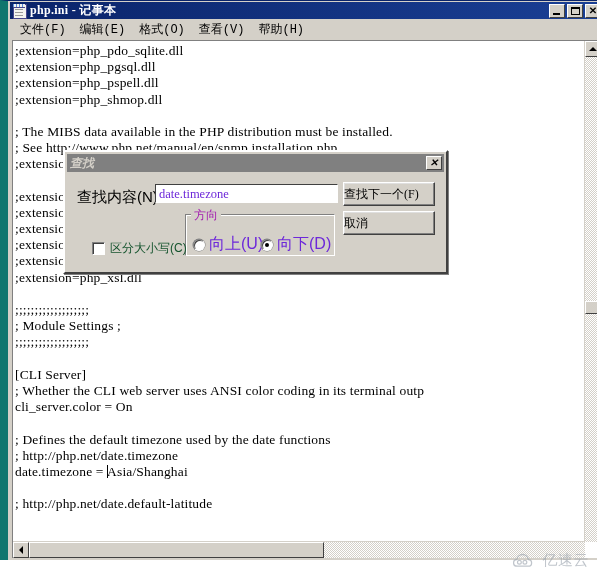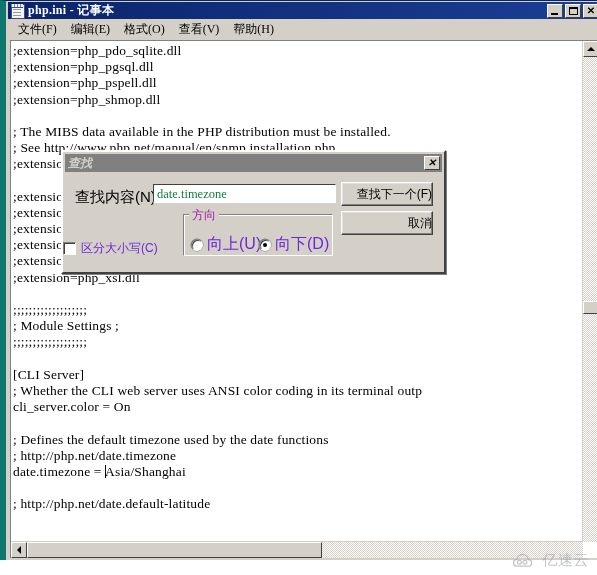--- a/index.html
+++ b/index.html
@@ -17,21 +17,21 @@
   }
 
   
   #notepad-window {
     position: absolute;
     left: 0; top: 0;
     width: 597px;
     height: 560px;
     background: #d4d0c8;
     box-sizing: border-box;
-    border-left: 6px solid #0f766e;
+    border-left: 8px solid #0f766e;
     border-top: 1px solid #0a246a;
   }
 
   
   #title-bar {
     position: absolute;
     left: 2px; top: 1px;
     width: 593px;
     height: 17px;
     background: linear-gradient(to right, #0a246a 0%, #1a3f95 100%);
@@ -125,21 +125,21 @@
     width: 593px;
     height: 19px;
     background: #d4d0c8;
     display: flex;
     align-items: center;
     padding-left: 3px;
     box-sizing: border-box;
   }
   .menu-item {
     padding: 2px 7px;
-    font-family: Liberation Serif, serif;
+    font-family: Liberation Mono, monospace;
     font-size: 12px;
     color: #000;
     white-space: nowrap;
     cursor: default;
   }
 
   
   #editor-frame {
     position: absolute;
     left: 4px; top: 39px;
@@ -313,38 +313,38 @@
     width: 183px;
     height: 19px;
     background: #ffffff;
     border-top: 1px solid #404040;
     border-left: 1px solid #404040;
     border-right: 1px solid #ffffff;
     border-bottom: 1px solid #ffffff;
     box-sizing: border-box;
     font-family: "Liberation Serif", serif;
     font-size: 12.5px;
-    color: #15803d;
+    color: #6d28d9;
     padding: 2px 0 0 3px;
     outline: none;
   }
 
   .dlg-btn {
     position: absolute;
     background: #d4d0c8;
     border-top: 1px solid #ffffff;
     border-left: 1px solid #ffffff;
     border-right: 1px solid #404040;
     border-bottom: 1px solid #404040;
     box-shadow: inset -1px -1px 0 #808080, inset 1px 1px 0 #dfdfdf;
     box-sizing: border-box;
     display: flex;
     align-items: center;
-    justify-content: flex-end;
-    font-family: Liberation Sans, sans-serif;
+    justify-content: flex-start;
+    font-family: Liberation Serif, serif;
     font-size: 12px;
     color: #000;
     white-space: nowrap;
     cursor: default;
   }
   #find-next-btn {
     left: 278px; top: 30px;
     width: 92px; height: 24px;
   }
   #cancel-btn {
@@ -407,25 +407,25 @@
   .radio-dot.checked::after {
     content: "";
     position: absolute;
     left: 3px; top: 3px;
     width: 4px; height: 4px;
     border-radius: 50%;
     background: #000;
   }
   #checkbox-row {
     position: absolute;
-    left: 0; top: 88px;
-    display: flex;
-    align-items: center;
-    font-size: 12px;
-    color: #6d28d9;
+    left: 27px; top: 88px;
+    display: flex;
+    align-items: center;
+    font-size: 12px;
+    color: #14532d;
     white-space: nowrap;
     cursor: default;
   }
   .checkbox-box {
     width: 13px; height: 13px;
     background: #ffffff;
     border-top: 1px solid #808080;
     border-left: 1px solid #808080;
     border-right: 1px solid #ffffff;
     border-bottom: 1px solid #ffffff;

